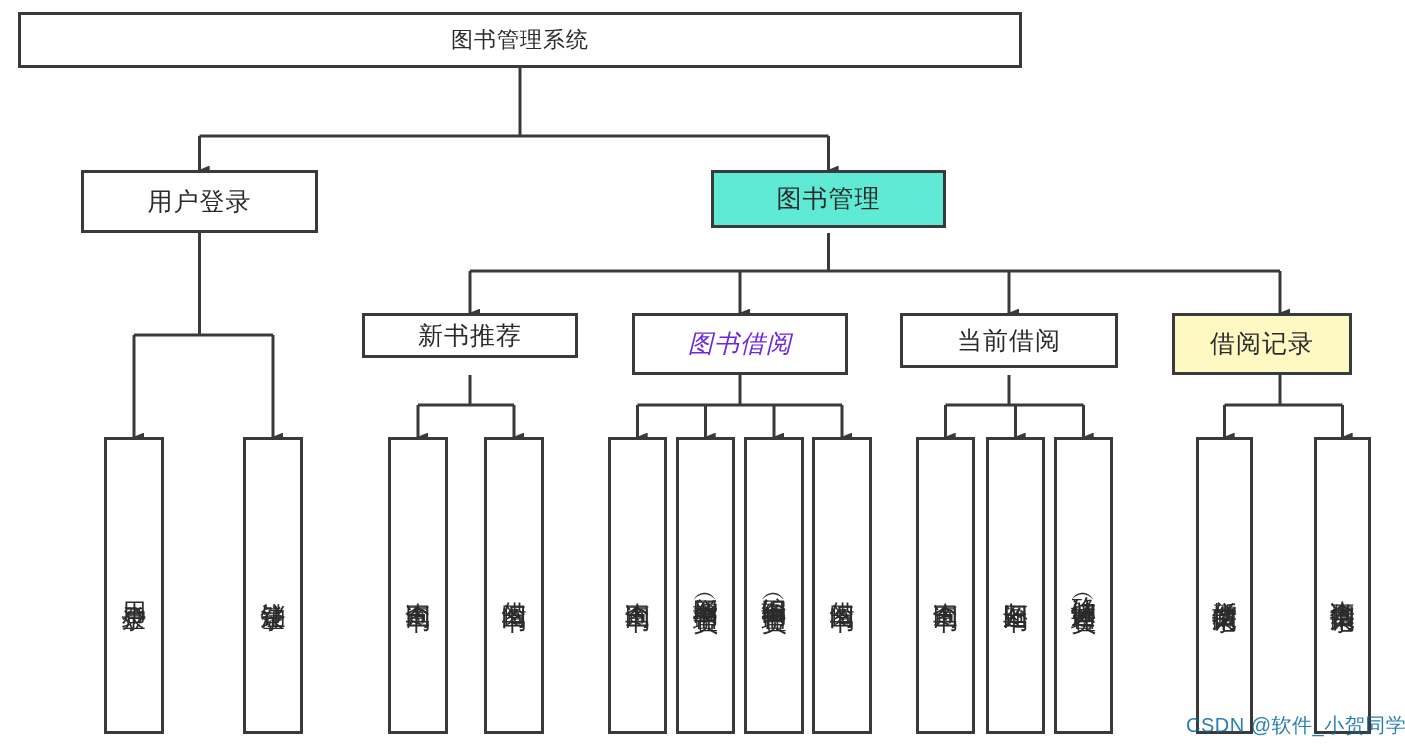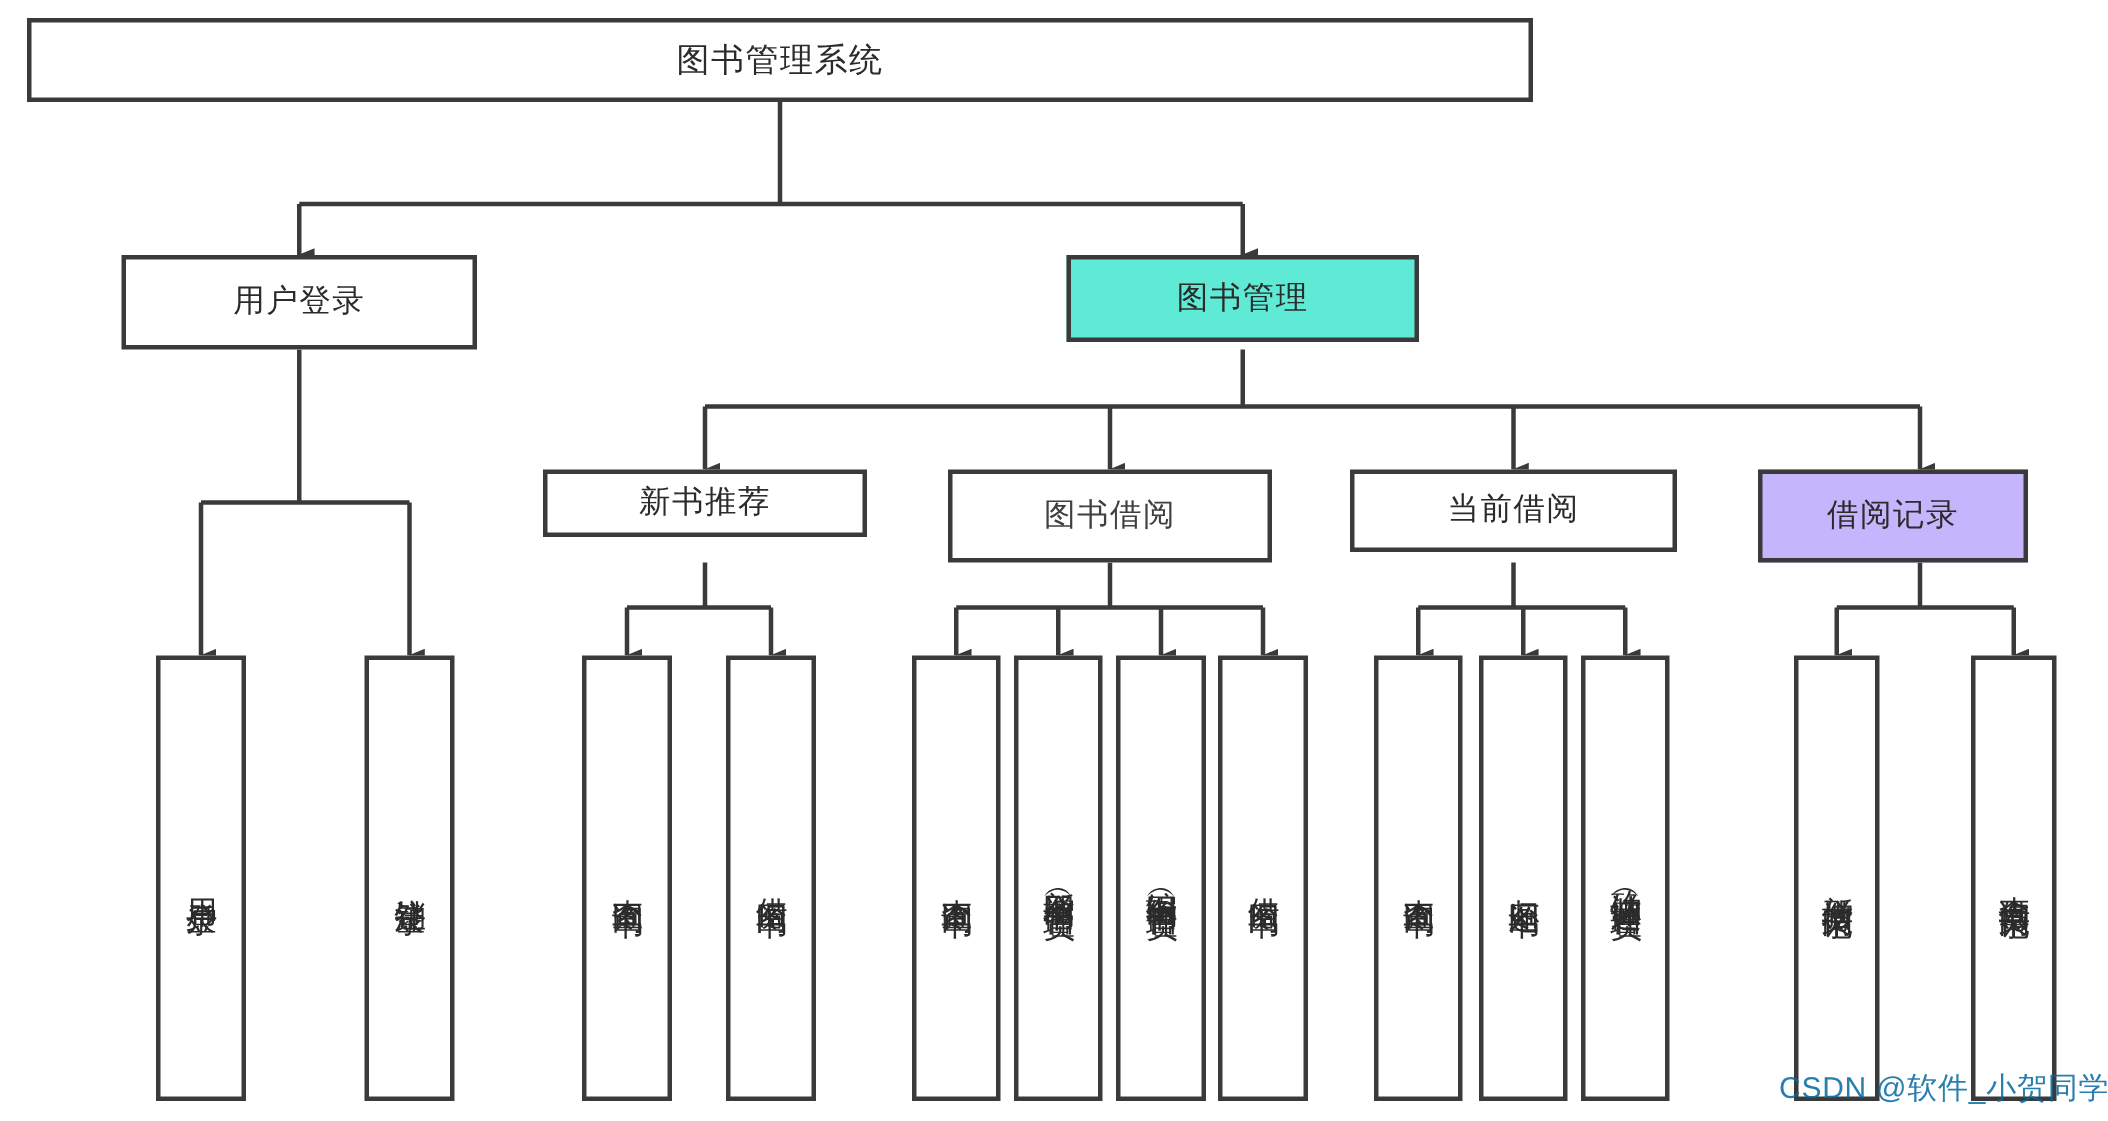--- a/index.html
+++ b/index.html
@@ -24,21 +24,21 @@
     box-sizing: border-box;
     background: #ffffff;
     border: 3px solid #3a3a3a;
     display: flex;
     align-items: center;
     justify-content: center;
     overflow: hidden;
   }
   .node-label {
     color: #2b2b2b;
-    font-size: 21px;
+    font-size: 25px;
     line-height: 1.18;
     letter-spacing: 1px;
     text-align: center;
     white-space: nowrap;
   }
   .node.vertical .node-label {
     writing-mode: vertical-rl;
     text-orientation: upright;
     letter-spacing: 2px;
     line-height: 1;
@@ -118,26 +118,26 @@
       <div class="node" id="node-user-login" style="left: 81px; top: 170px; width: 237px; height: 63px; border-color: rgb(58, 58, 58); background: rgb(255, 255, 255);">
         <div class="node-label" style="color: rgb(43, 43, 43);">用户登录</div>
       </div>
       <div class="node" id="node-book-manage" style="left: 711px; top: 170px; width: 235px; height: 58px; border-color: rgb(58, 58, 58); background: #5eead4;">
         <div class="node-label" style="color: rgb(43, 43, 43);">图书管理</div>
       </div>
       <div class="node" id="node-new-book-rec" style="left: 362px; top: 313px; width: 216px; height: 45px; border-color: rgb(58, 58, 58); background: rgb(255, 255, 255);">
         <div class="node-label" style="color: rgb(43, 43, 43);">新书推荐</div>
       </div>
       <div class="node" id="node-book-borrow" style="left: 632px; top: 313px; width: 216px; height: 62px; border-color: rgb(58, 58, 58); background: rgb(255, 255, 255);">
-        <div class="node-label" style="color: #404040;">图书借阅</div>
+        <div class="node-label" style="color: #6d28d9; font-style: italic;">图书借阅</div>
       </div>
       <div class="node" id="node-current-borrow" style="left: 900px; top: 313px; width: 218px; height: 55px; border-color: rgb(58, 58, 58); background: rgb(255, 255, 255);">
         <div class="node-label" style="color: rgb(43, 43, 43);">当前借阅</div>
       </div>
-      <div class="node" id="node-borrow-record" style="left: 1172px; top: 313px; width: 180px; height: 62px; border-color: rgb(58, 58, 58); background: #c4b5fd;">
+      <div class="node" id="node-borrow-record" style="left: 1172px; top: 313px; width: 180px; height: 62px; border-color: rgb(58, 58, 58); background: #fef9c3;">
         <div class="node-label" style="color: rgb(43, 43, 43);">借阅记录</div>
       </div>
       <div class="node vertical" id="node-leaf-user-login" style="left: 104px; top: 437px; width: 60px; height: 297px; border-color: rgb(58, 58, 58); background: rgb(255, 255, 255);">
         <div class="node-label" style="color: rgb(43, 43, 43);">用户登录</div>
       </div>
       <div class="node vertical" id="node-leaf-logout" style="left: 243px; top: 437px; width: 60px; height: 297px; border-color: rgb(58, 58, 58); background: rgb(255, 255, 255);">
         <div class="node-label" style="color: rgb(43, 43, 43);">注销登录</div>
       </div>
       <div class="node vertical" id="node-leaf-query-book-rec" style="left: 388px; top: 437px; width: 60px; height: 297px; border-color: rgb(58, 58, 58); background: rgb(255, 255, 255);">
         <div class="node-label" style="color: rgb(43, 43, 43);">查询图书</div>

